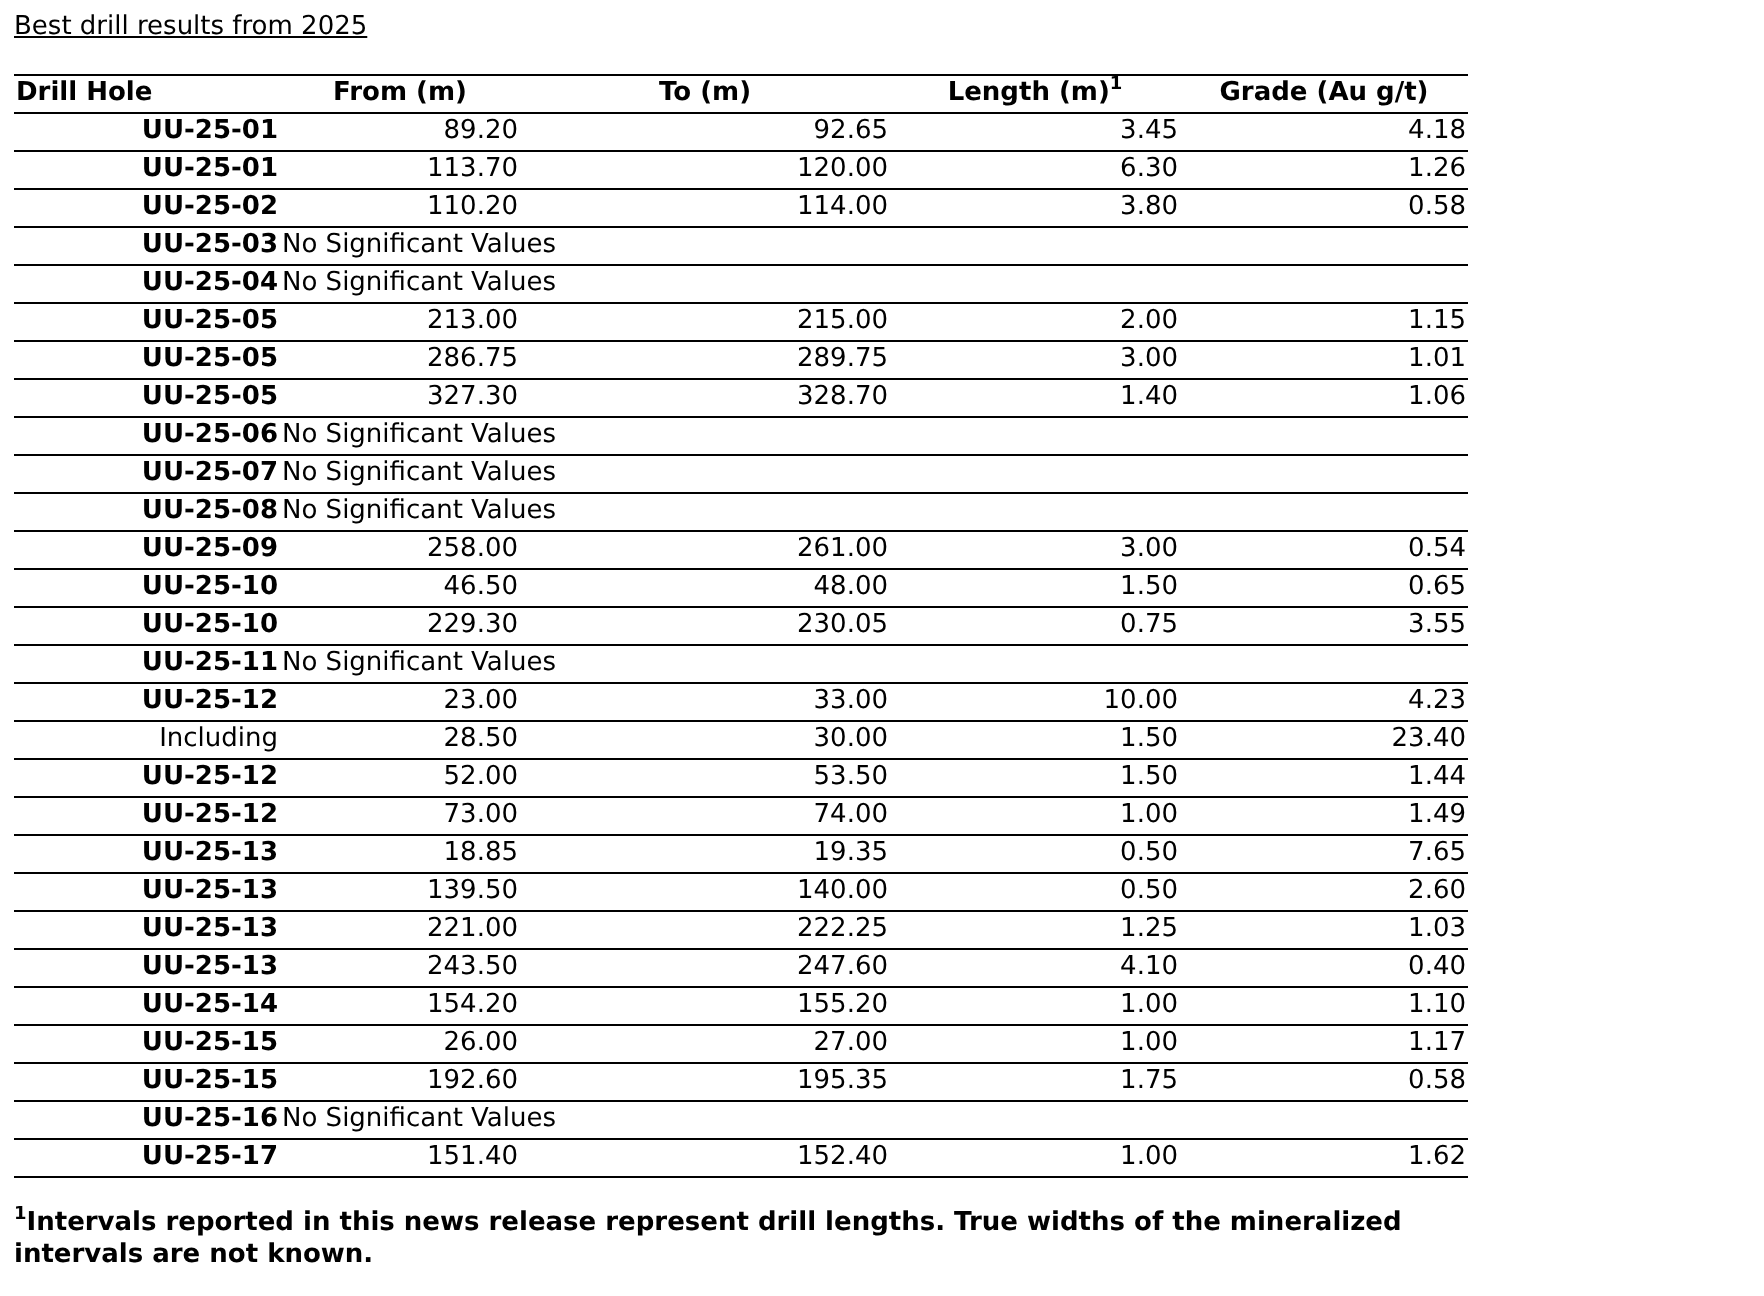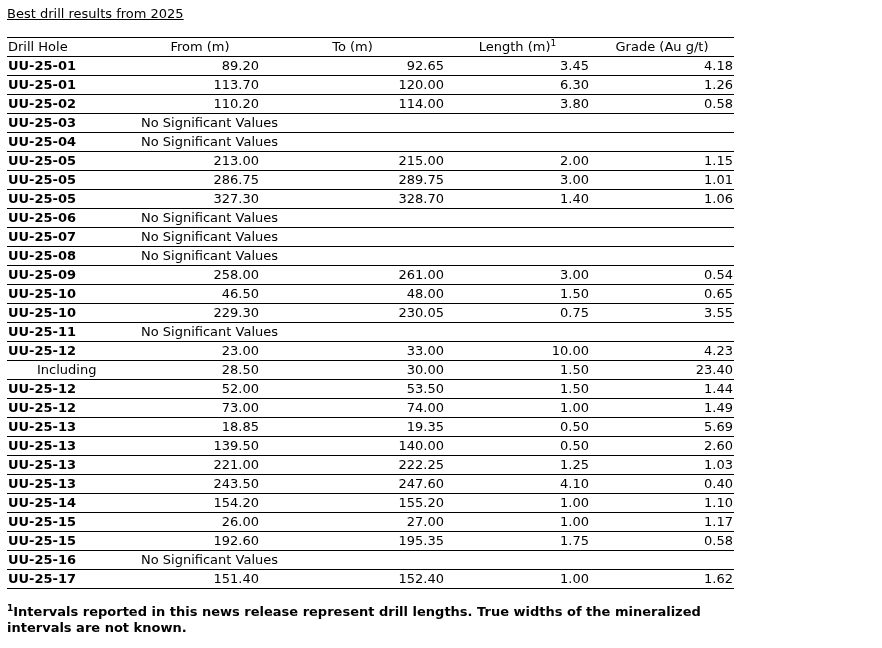--- a/index.html
+++ b/index.html
@@ -32,28 +32,28 @@
   table.drill-table th,
   table.drill-table td {
     padding: 2px 1px;
     line-height: 14px;
     border-bottom: 1px solid #000;
     white-space: nowrap;
     overflow: hidden;
   }
   table.drill-table thead th {
     border-top: 1px solid #000;
-    font-weight: normal;
+    font-weight: bold;
     margin-top: 46px;
   }
   th.col-hole { text-align: left; }
   th.col-num  { text-align: center; }
   td.hole {
     font-weight: bold;
-    text-align: left;
+    text-align: right;
   }
   td.hole.including {
     font-weight: normal;
     padding-left: 30px;
   }
   td.num { text-align: right; }
   td.nsv {
     text-align: left;
     font-weight: normal;
   }
@@ -211,21 +211,21 @@
           <td class="num">73.00</td>
           <td class="num">74.00</td>
           <td class="num">1.00</td>
           <td class="num">1.49</td>
         </tr>
         <tr>
           <td class="hole">UU-25-13</td>
           <td class="num">18.85</td>
           <td class="num">19.35</td>
           <td class="num">0.50</td>
-          <td class="num">5.69</td>
+          <td class="num">7.65</td>
         </tr>
         <tr>
           <td class="hole">UU-25-13</td>
           <td class="num">139.50</td>
           <td class="num">140.00</td>
           <td class="num">0.50</td>
           <td class="num">2.60</td>
         </tr>
         <tr>
           <td class="hole">UU-25-13</td>

